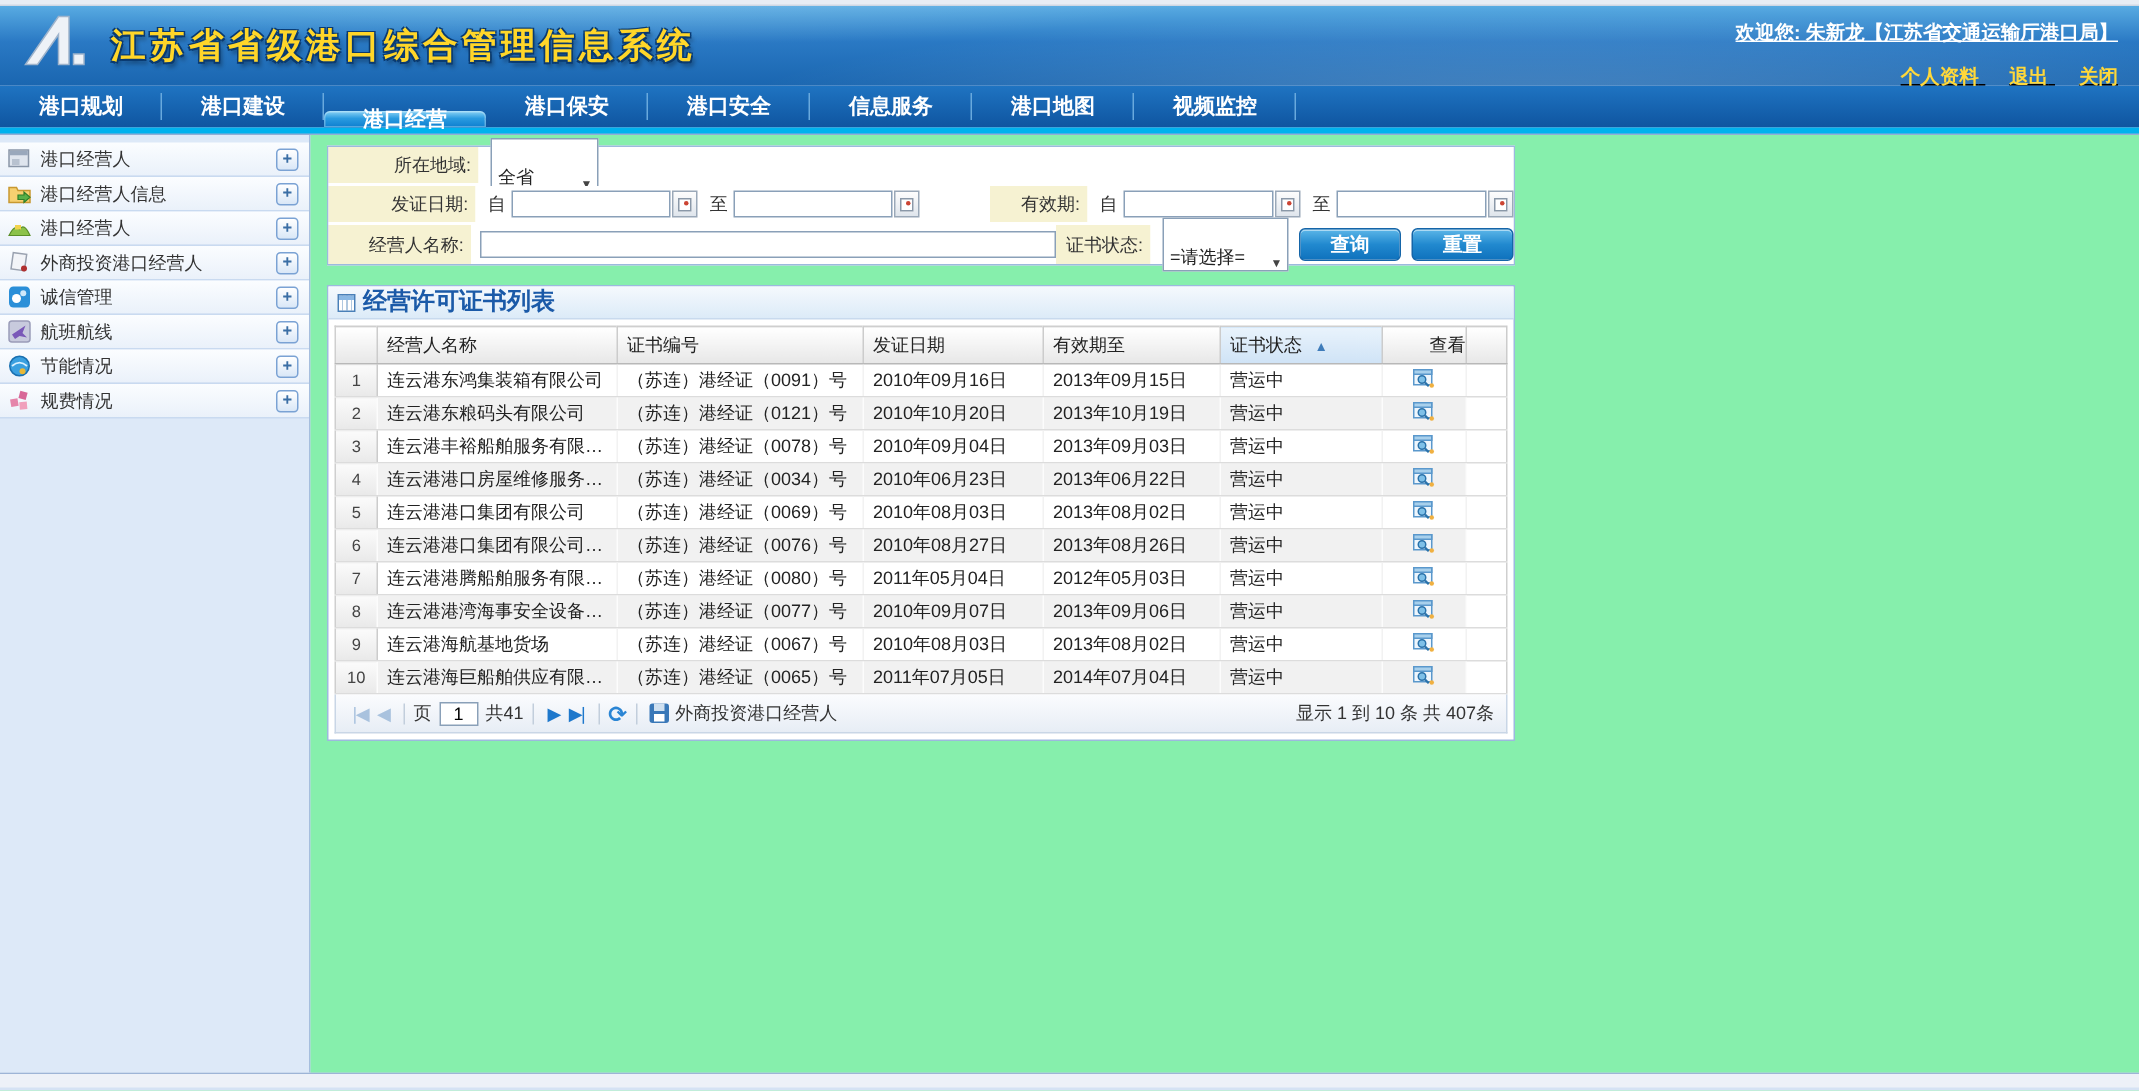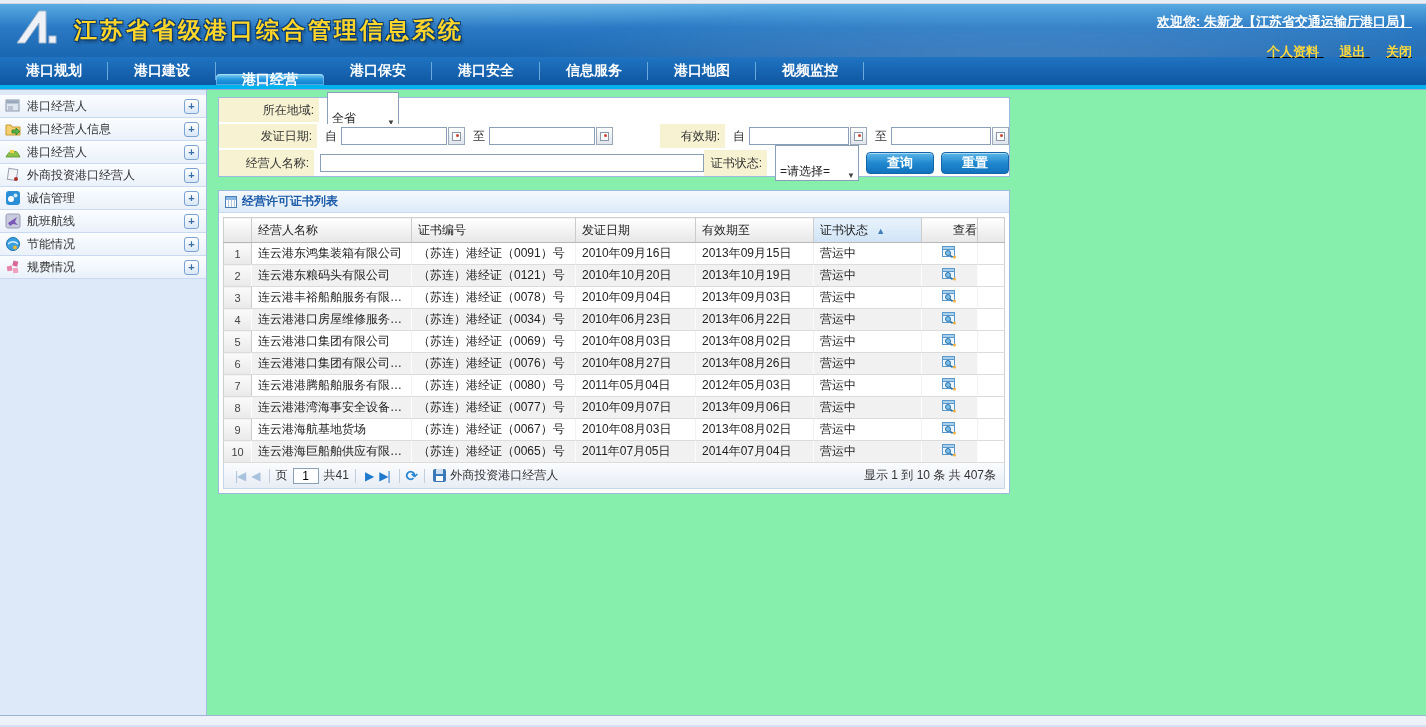--- a/index.html
+++ b/index.html
@@ -70,21 +70,21 @@
   .sel-region { width:72px; margin-left:2px; } .sel-status { width:84px; margin-left:2px; }
   .sel .arr { margin-left:auto; margin-right:3px; font-size:8px; color:#444; }
   .btn { width:68px; height:22px; margin-left:7px; border-radius:4px; border:1px solid #1565a8; cursor:pointer;
     background:linear-gradient(180deg,#5cb6e8 0%,#2189cf 50%,#0f72bd 100%);
     color:#fff; font-size:13px; font-weight:bold; display:flex; align-items:center; justify-content:center;
     box-shadow:inset 0 1px 0 rgba(255,255,255,.5); }
 
   
   .table-panel { width:792px; border:1px solid #9db9de; background:#fff; margin-top:13px; }
   .panel-title { height:22px; background:linear-gradient(180deg,#f5f9fd,#dcebf8); border-bottom:1px solid #c8daee;
-    display:flex; align-items:center; padding-left:6px; color:#1b5aa8; font-weight:bold; font-size:12px; }
+    display:flex; align-items:center; padding-left:6px; color:#1b5aa8; font-weight:bold; font-size:16px; }
   .pt-icon { width:12px; height:12px; border:1px solid #4a80b8; background:
       linear-gradient(#8ab8e4 0 3px, transparent 3px),
       repeating-linear-gradient(90deg, transparent 0 2px, #b0c8e0 2px 3px), #fff;
     margin-right:5px; }
   .tbl-wrap { padding:4px; }
   table { border-collapse:collapse; width:100%; table-layout:fixed; font-size:12px; color:#222;
     border:1px solid #cfcfcf; }
   th { height:25px; background:linear-gradient(180deg,#ffffff,#e7e7e7); border-right:1px solid #ccc;
     border-bottom:1px solid #b8b8b8; font-weight:normal; text-align:left; padding-left:6px; cursor:pointer;
     white-space:nowrap; overflow:hidden; }

